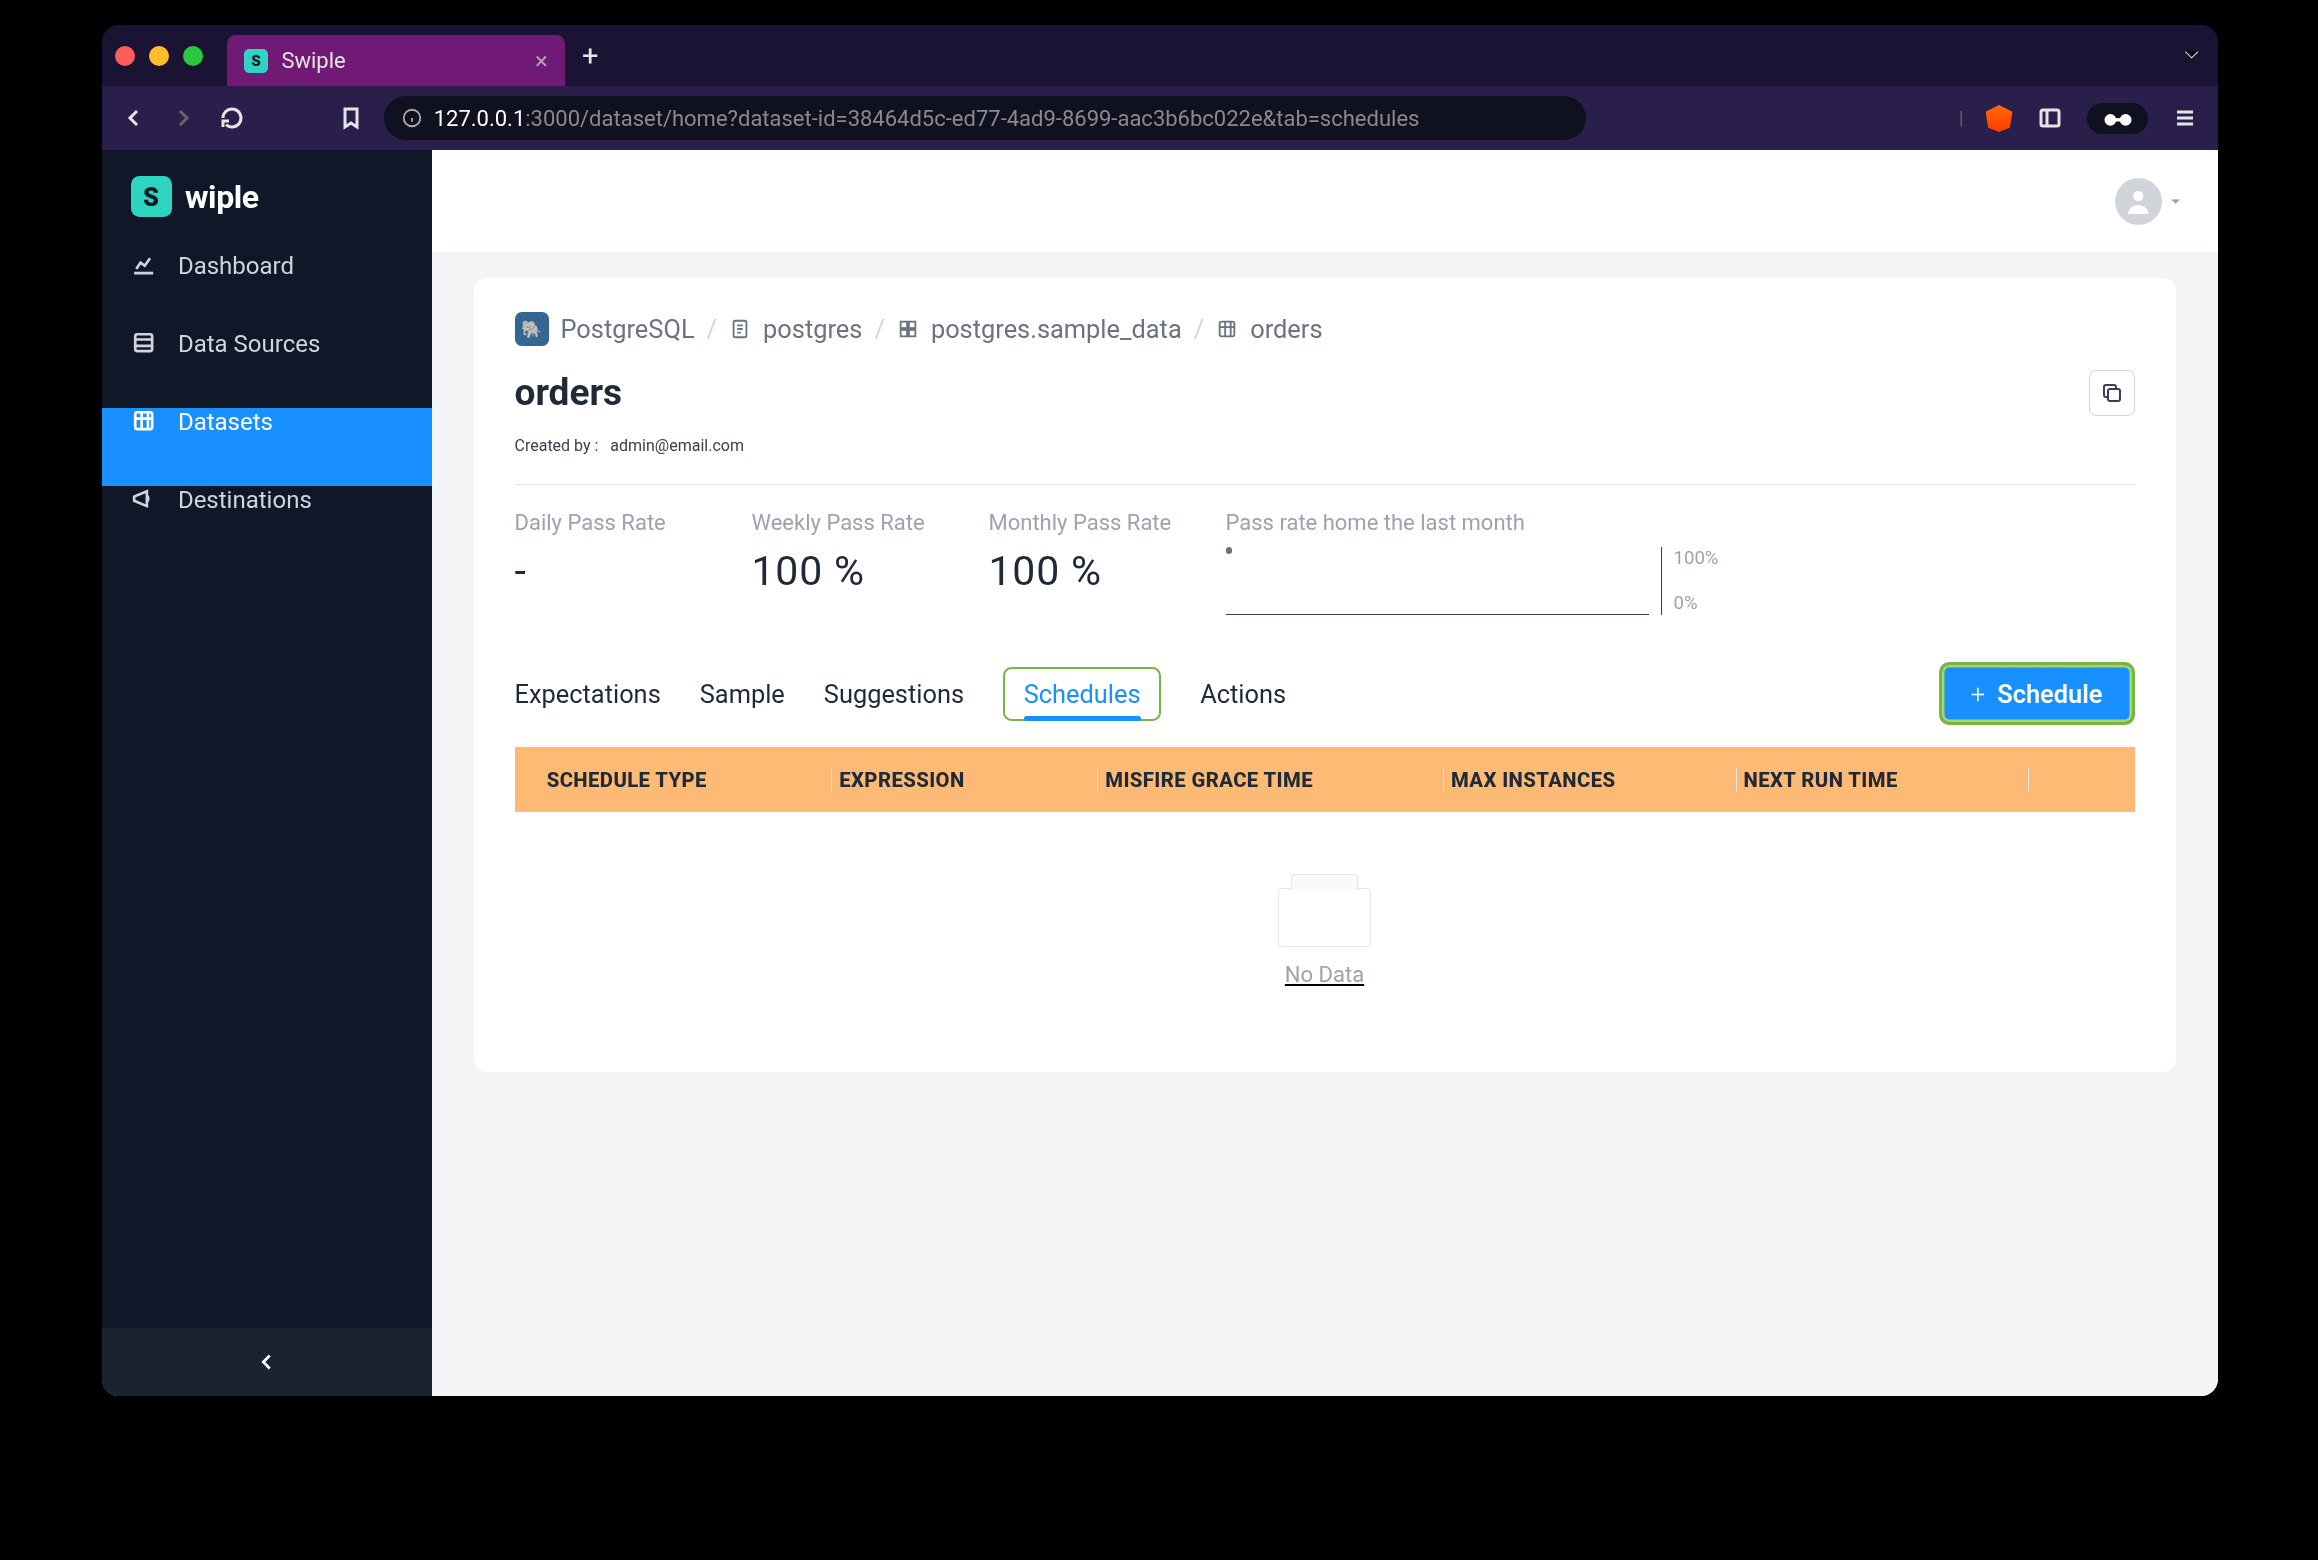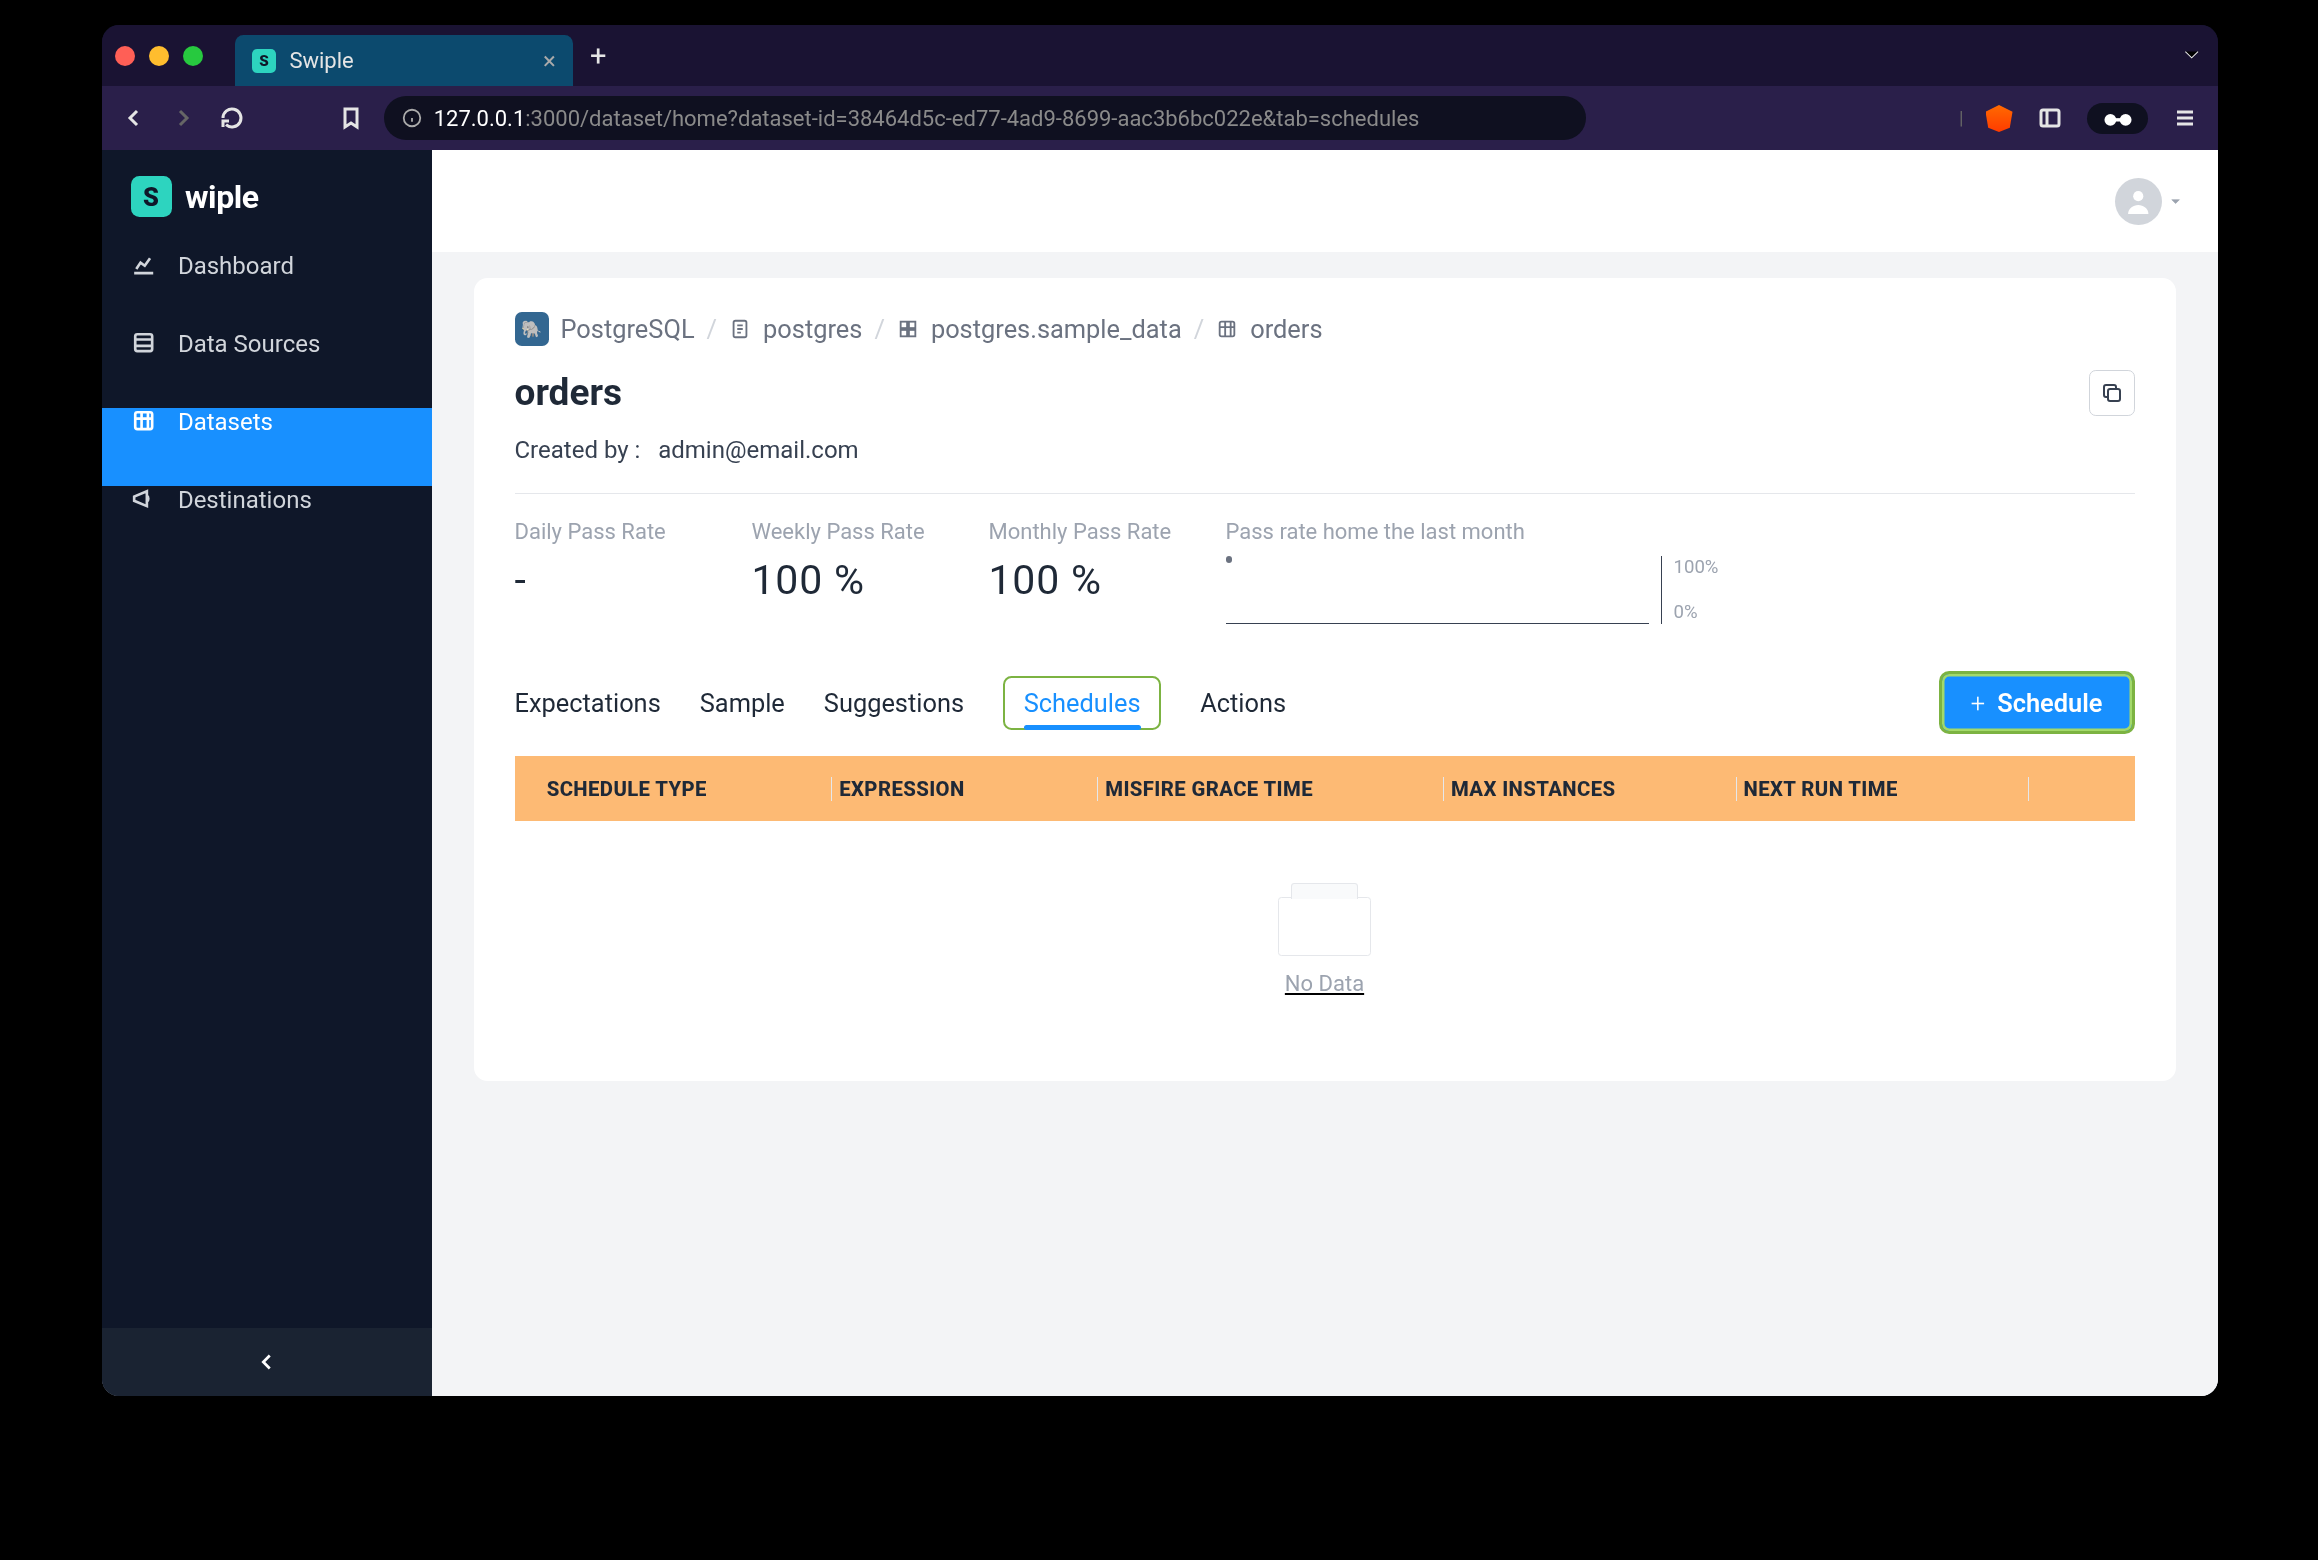--- a/index.html
+++ b/index.html
@@ -29,30 +29,29 @@
   display: flex;
   align-items: center;
   padding: 0 13.5px;
 }
 .traffic-lights { display: flex; gap: 13.5px; margin-right: 24px; }
 .tlight { width: 20.3px; height: 20.3px; border-radius: 50%; }
 .tlight.red { background: #ff5f56; }
 .tlight.yellow { background: #ffbd2e; }
 .tlight.green { background: #27c93f; }
 .tab {
-  background: #0c4a6e;
+  background: #701a75;
   height: 51px;
   min-width: 338px;
   display: flex;
   align-items: center;
   padding: 0 17px;
   gap: 13.5px;
   border-radius: 8.5px 8.5px 0 0;
   margin-top: 10.2px;
-  margin-left: 8px;
 }
 .tab-logo {
   width: 24px; height: 24px;
   background: #2dd4bf;
   border-radius: 5.1px;
   position: relative;
 }
 .tab-logo::after {
   content: "S"; position: absolute; inset: 0;
   display: flex; align-items: center; justify-content: center;
@@ -195,21 +194,21 @@
 }
 .page-title { font-size: 37px; font-weight: 700; color: #1f2937; }
 .copy-btn {
   width: 46px; height: 46px;
   border: 0.8px solid #d1d5db;
   border-radius: 6.8px;
   display: flex; align-items: center; justify-content: center;
   cursor: pointer;
 }
 .copy-btn svg { stroke: #374151; fill: none; stroke-width: 2; }
-.created-by { margin-top: 20.3px; color: #374151; font-size: 24px; }
+.created-by { margin-top: 20.3px; color: #374151; font-size: 16px; }
 .divider { height: 0.8px; background: #e5e7eb; margin: 29px 0 25.4px; }
 .stats { display: flex; gap: 51px; align-items: flex-start; }
 .stat { min-width: 186px; }
 .stat-label { color: #9ca3af; font-size: 22px; }
 .stat-value { color: #1f2937; font-size: 41px; font-weight: 400; margin-top: 12px; letter-spacing: 0.8px; }
 .chart-block { flex: 1; }
 .chart-label { color: #9ca3af; font-size: 22px; }
 .chart {
   margin-top: 12px;
   display: flex; gap: 12px; align-items: stretch;

